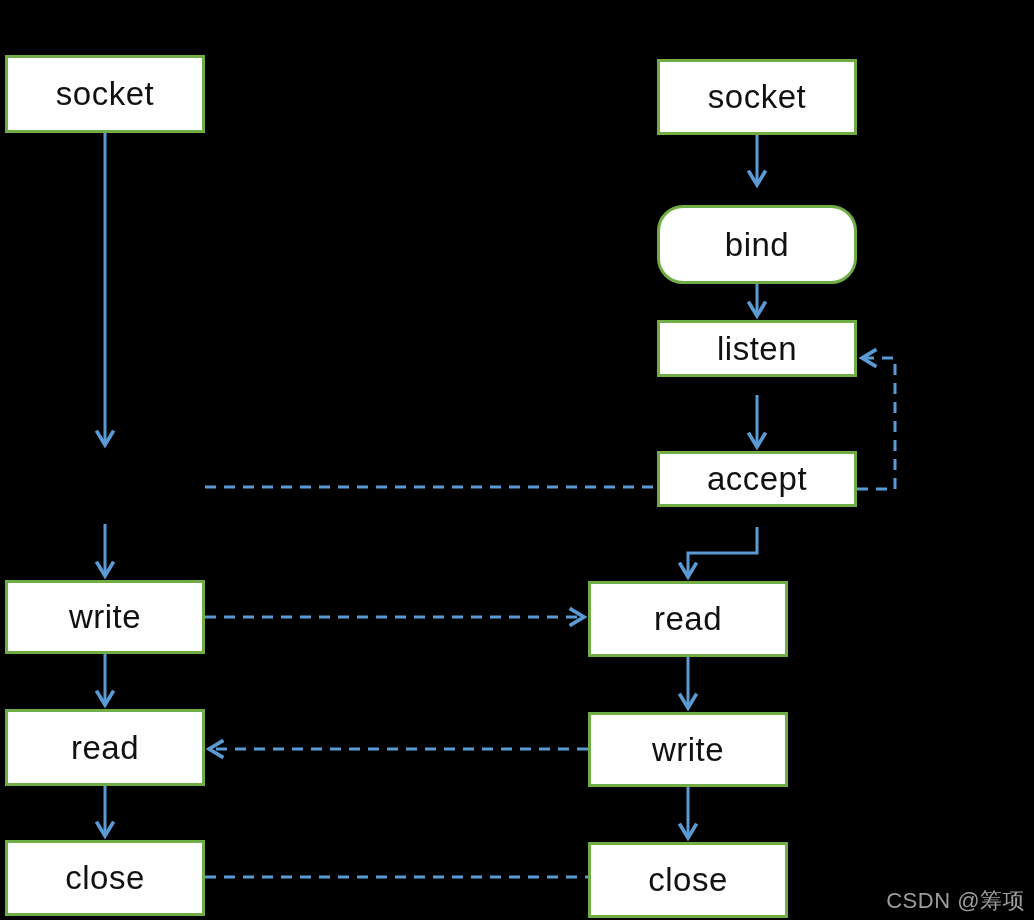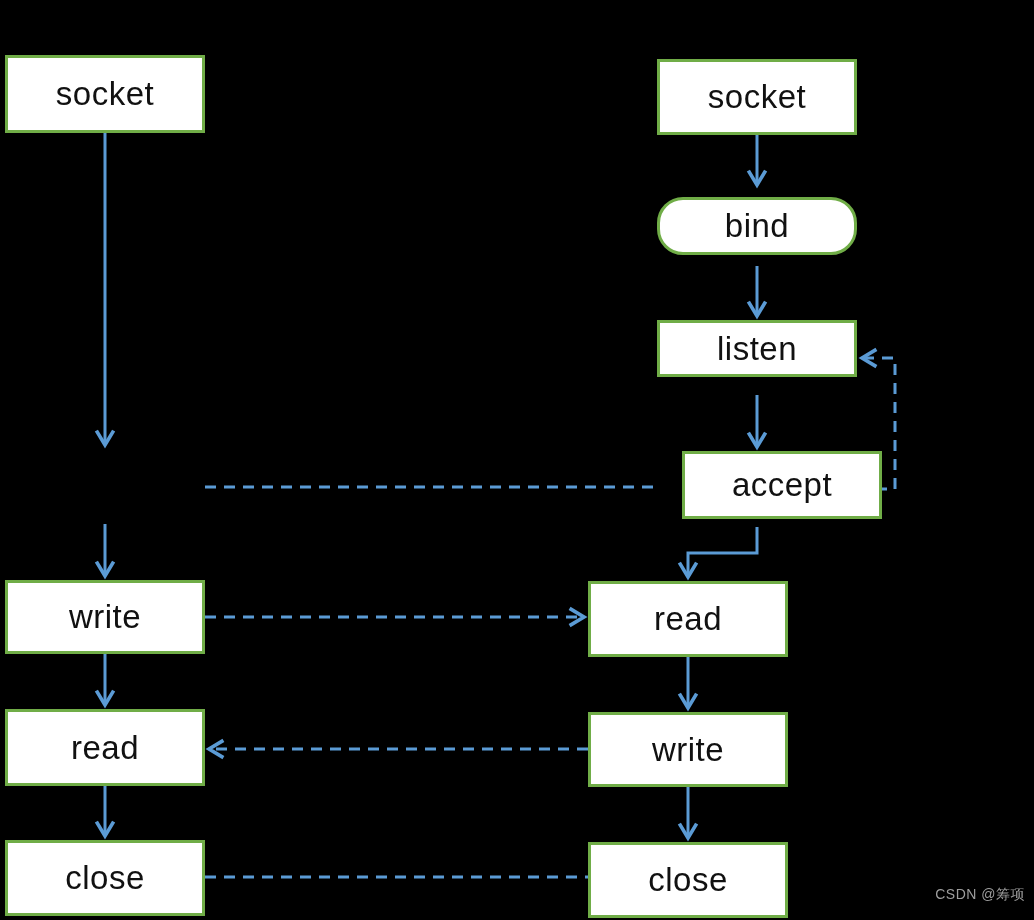--- a/index.html
+++ b/index.html
@@ -39,21 +39,21 @@
     fill: none;
   }
   .edge.dashed {
     stroke-dasharray: 11 8;
   }
   #watermark {
     position: absolute;
     right: 9px;
     top: 886px;
     color: #9e9e9e;
-    font-size: 14px;
+    font-size: 22px;
     letter-spacing: 0.5px;
   }
 </style>
 </head>
 <body>
 
 <div id="stage">
 
   <svg id="edges-svg" viewBox="0 0 1034 920" xmlns="http://www.w3.org/2000/svg">
     <defs>
@@ -80,21 +80,21 @@
     <path class="edge dashed" d="M205,877 H588"></path>
     <path class="edge dashed" d="M857,489 H895 V358 H863" marker-end="url(#chev)"></path>
   </svg>
 
   <div class="node" style="left:5px;   top:55px;  width:200px; height:78px;">socket</div>
   <div class="node" style="left:5px;   top:580px; width:200px; height:74px;">write</div>
   <div class="node" style="left:5px;   top:709px; width:200px; height:77px;">read</div>
   <div class="node" style="left:5px;   top:840px; width:200px; height:76px;">close</div>
 
   <div class="node" style="left:657px; top:59px;  width:200px; height:76px;">socket</div>
-  <div class="node" style="left:657px; top:197px; width:200px; height:58px;border-radius:26px;">bind</div>
+  <div class="node" style="left:657px; top:205px; width:200px; height:79px;border-radius:26px;">bind</div>
   <div class="node" style="left:657px; top:320px; width:200px; height:57px;">listen</div>
-  <div class="node" style="left:682px; top:451px; width:200px; height:68px;">accept</div>
+  <div class="node" style="left:657px; top:451px; width:200px; height:56px;">accept</div>
   <div class="node" style="left:588px; top:581px; width:200px; height:76px;">read</div>
   <div class="node" style="left:588px; top:712px; width:200px; height:75px;">write</div>
   <div class="node" style="left:588px; top:842px; width:200px; height:76px;">close</div>
 
   <div id="watermark">CSDN @筹项</div>
 </div>
 
 </body></html>

